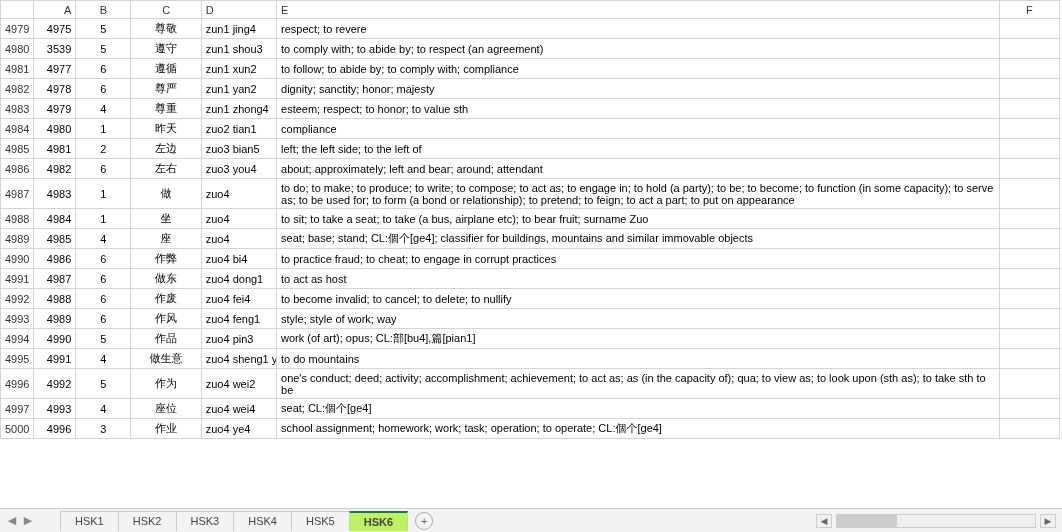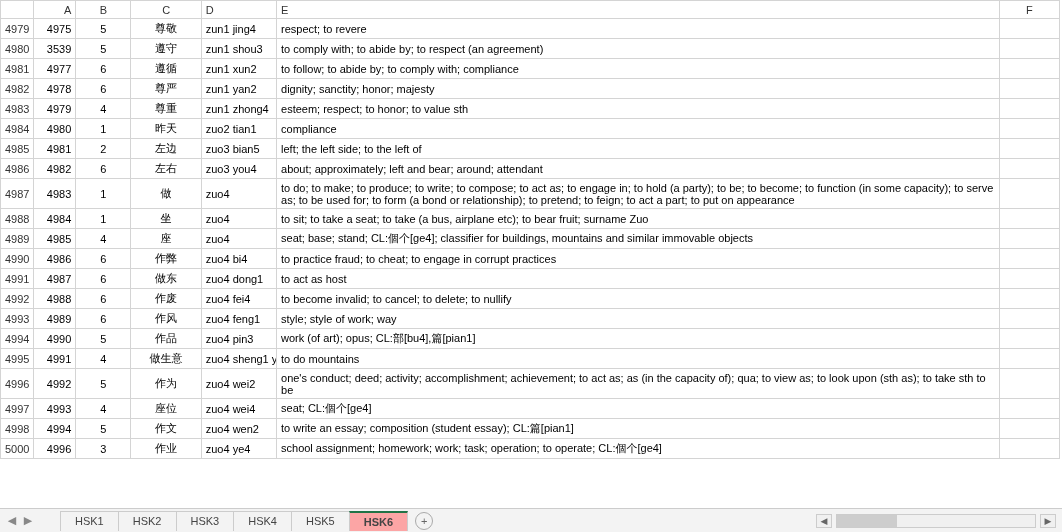--- a/index.html
+++ b/index.html
@@ -13,21 +13,21 @@
   .colB { width: 55px; text-align: center; }
   .colC { width: 70px; text-align: center; font-family: "SimSun","Microsoft YaHei",sans-serif; font-size: 11px;}
   .colD { width: 75px; text-align: left; }
   .colE { width: 720px; text-align: left; white-space: normal; }
   .colF { width: 60px; }
   .wrap2 td { height: 30px; }
   .tabs { position: absolute; bottom: 0; left: 0; right: 0; height: 24px; background: #f3f3f3; display: flex; align-items: center; border-top: 1px solid #ccc; }
   .tab-nav { display: flex; gap: 0; padding: 0 4px; }
   .tab-btn { width: 16px; height: 18px; display:flex; align-items:center; justify-content:center; color:#888;}
   .tab { padding: 3px 14px; background: #f3f3f3; border: 1px solid #ccc; border-bottom: none; margin-right: -1px; color: #444; font-size: 11px; cursor: pointer;}
-  .tab.active { background: #fca5a5; font-weight: bold; border-top:2px solid #217346;}
+  .tab.active { background: #bef264; font-weight: bold; border-top:2px solid #217346;}
   .add-tab { width: 18px; height:18px; border:1px solid #aaa; border-radius:50%; margin-left:8px; display:flex;align-items:center;justify-content:center;color:#666;}
   .hscroll { flex:1; display:flex; justify-content:flex-end; align-items:center; padding-right:6px; gap:4px;}
   .hscroll-track { width: 200px; height: 14px; background:#f0f0f0; border:1px solid #ccc; position:relative;}
   .hscroll-thumb { position:absolute; left:0; top:0; height:100%; width:60px; background:#cdcdcd;}
   .scroll-btn { width:16px;height:14px;border:1px solid #ccc;background:#f0f0f0;display:flex;align-items:center;justify-content:center;color:#666;font-size:9px;}
   .headers th { height: 18px; font-size:11px;}
 </style>
 </head>
 <body>
 
@@ -207,29 +207,20 @@
           <td class="colE">one's conduct; deed; activity; accomplishment; achievement; to act as; as (in the capacity of); qua; to view as; to look upon (sth as); to take sth to be</td>
           <td class="colF"></td>
         </tr>
         <tr>
           <td class="rowhdr">4997</td>
           <td class="colA">4993</td>
           <td class="colB">4</td>
           <td class="colC">座位</td>
           <td class="colD">zuo4 wei4</td>
           <td class="colE">seat; CL:個个[ge4]</td>
-          <td class="colF"></td>
-        </tr>
-        <tr>
-          <td class="rowhdr">4998</td>
-          <td class="colA">4994</td>
-          <td class="colB">5</td>
-          <td class="colC">作文</td>
-          <td class="colD">zuo4 wen2</td>
-          <td class="colE">to write an essay; composition (student essay); CL:篇[pian1]</td>
           <td class="colF"></td>
         </tr>
         <tr>
           <td class="rowhdr">5000</td>
           <td class="colA">4996</td>
           <td class="colB">3</td>
           <td class="colC">作业</td>
           <td class="colD">zuo4 ye4</td>
           <td class="colE">school assignment; homework; work; task; operation; to operate; CL:個个[ge4]</td>
           <td class="colF"></td>

